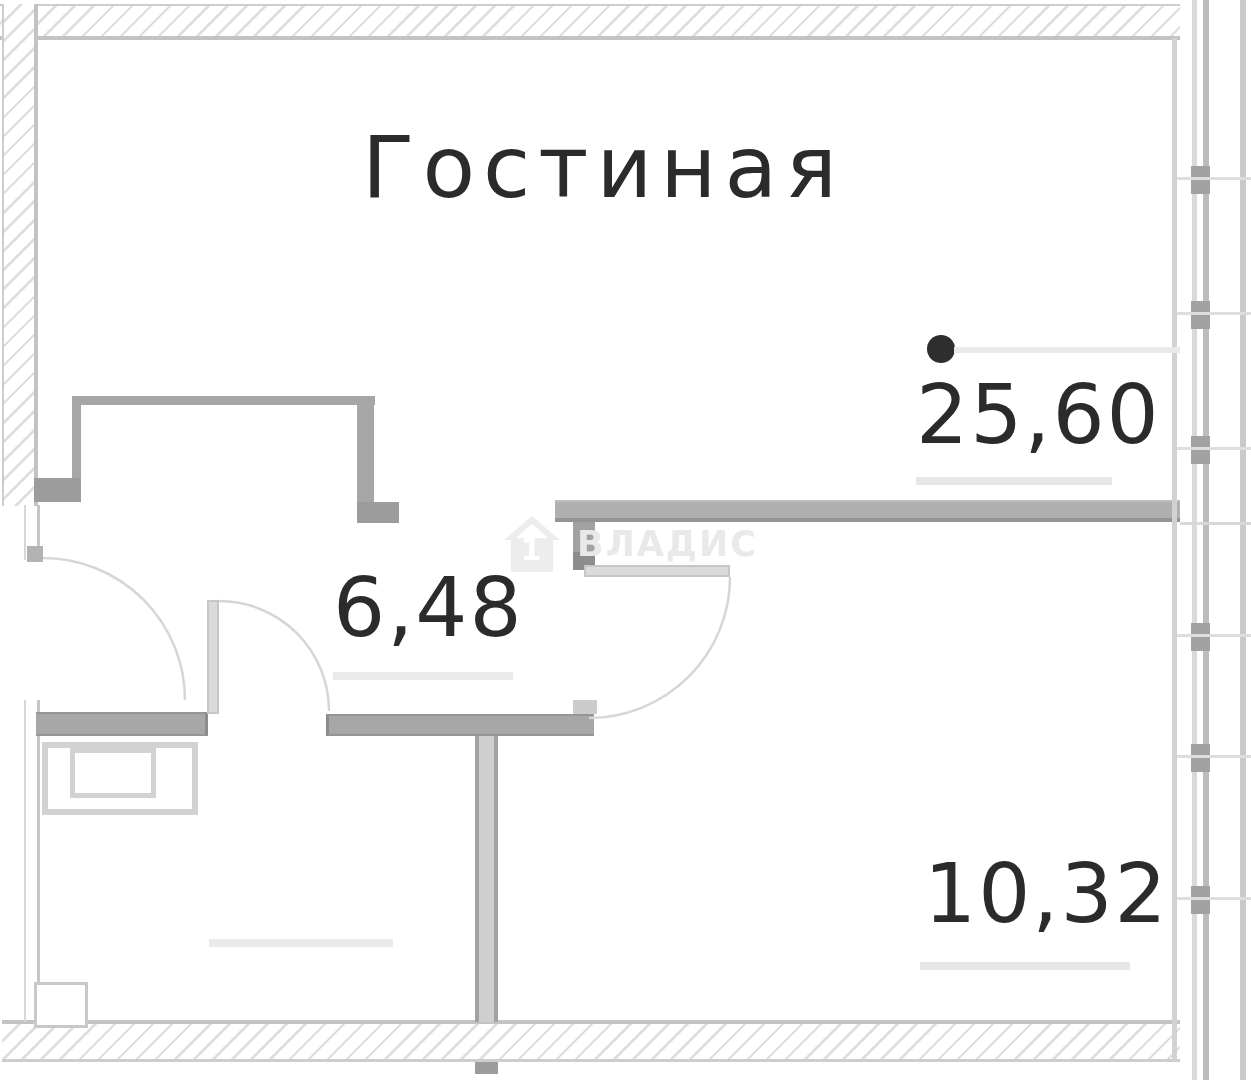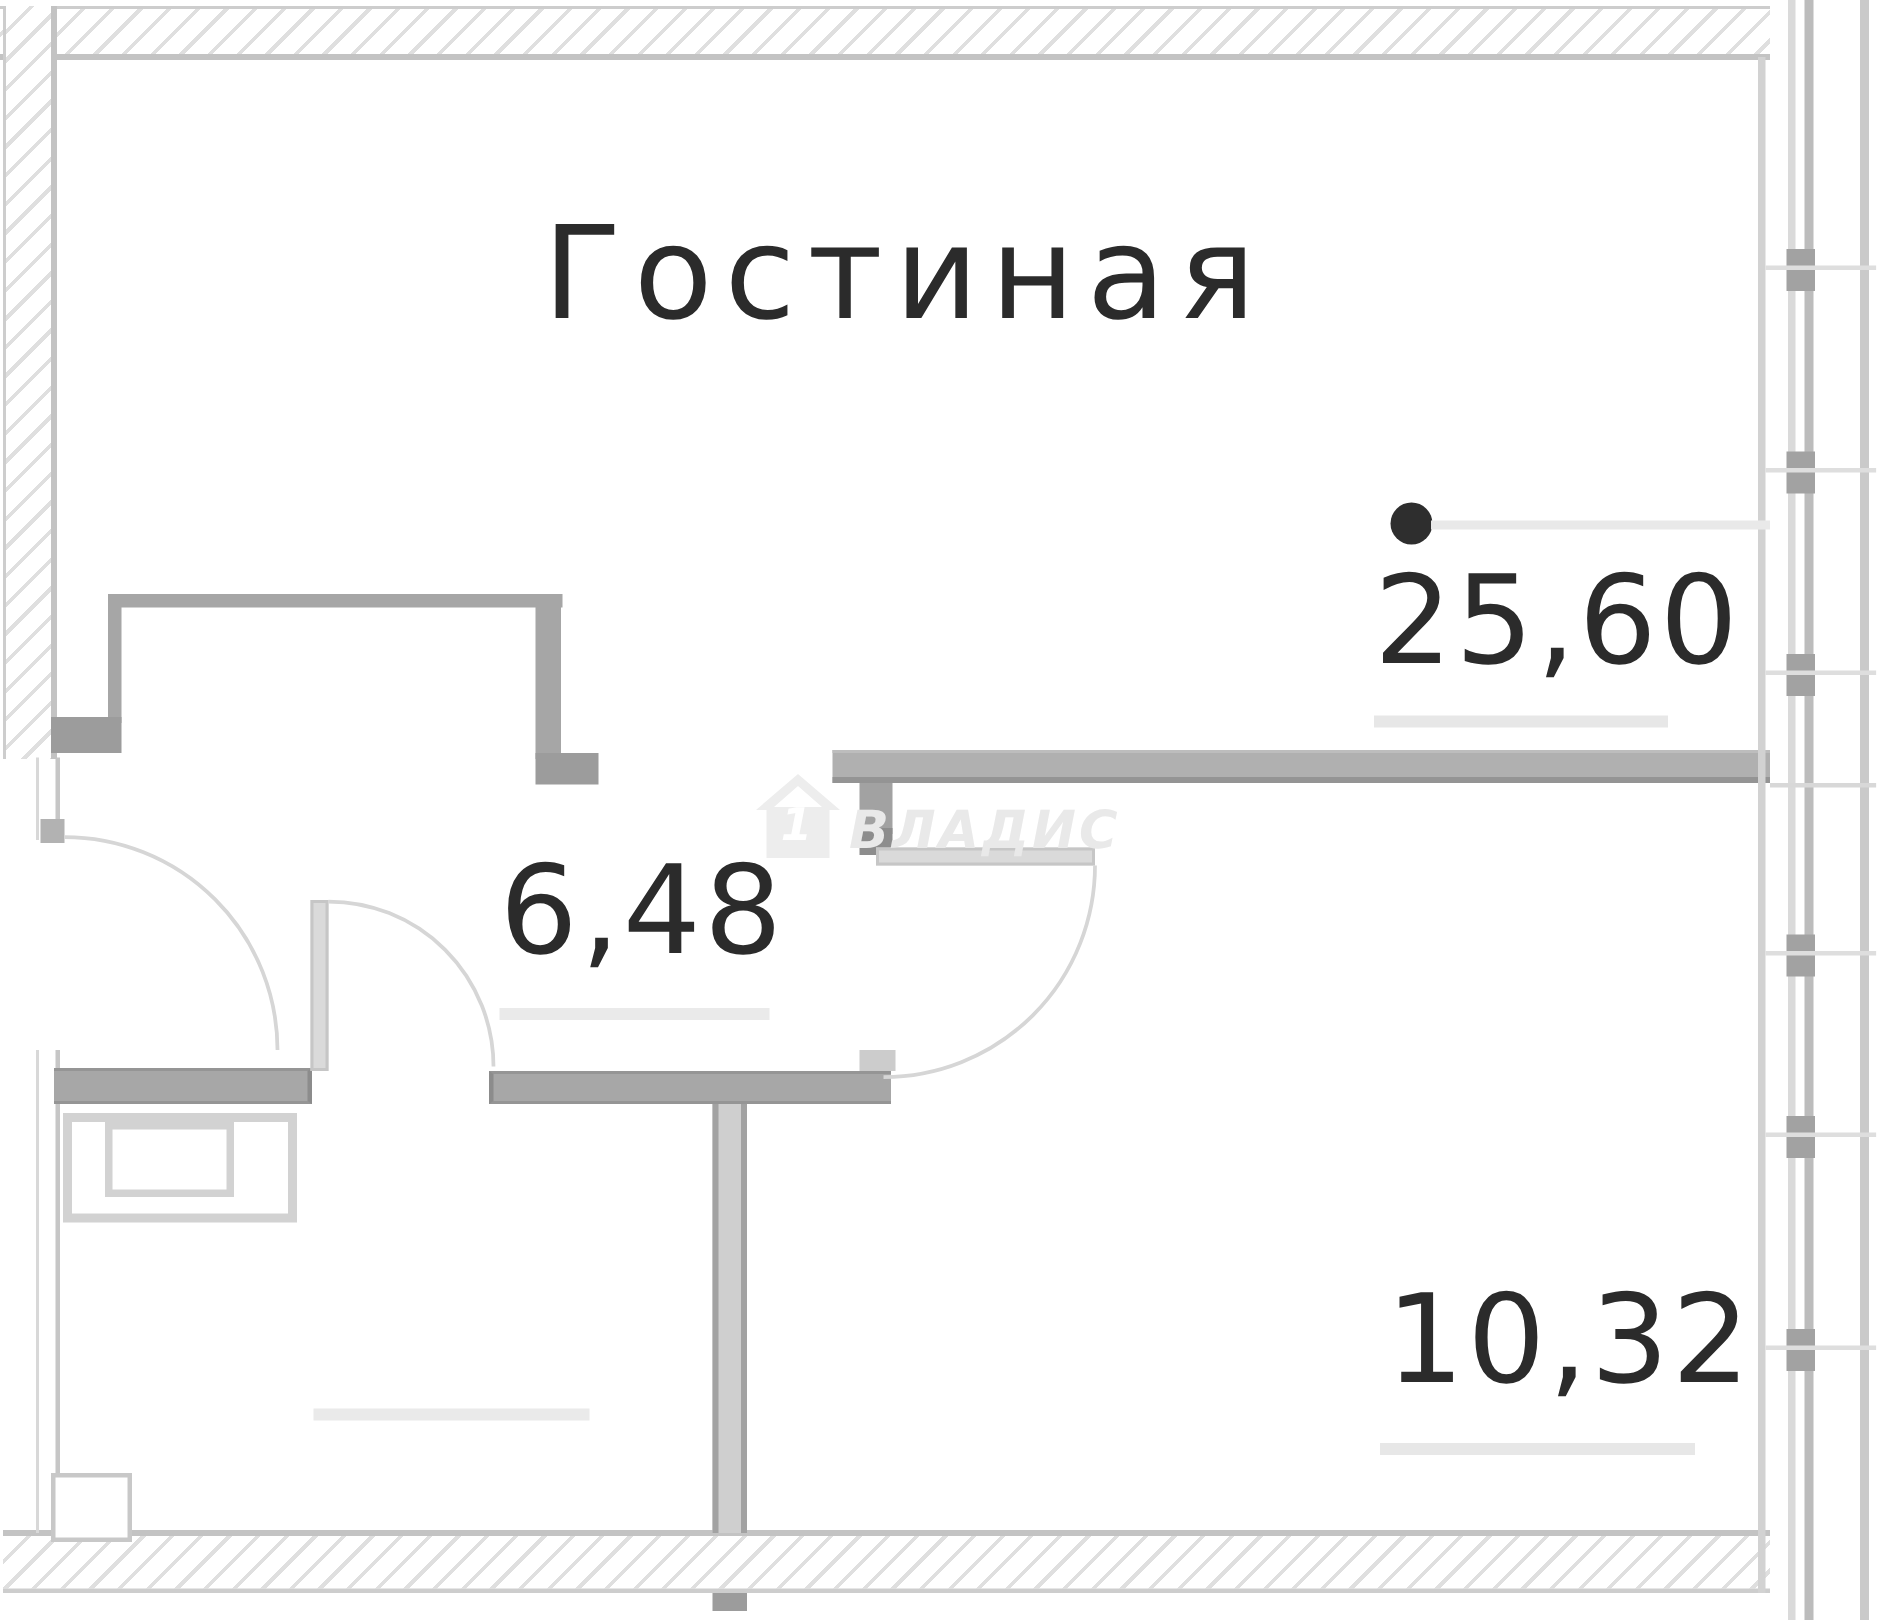--- a/index.html
+++ b/index.html
@@ -18,22 +18,22 @@
   .thinline{background:#d8d8d8;}
   .thinline2{background:#c6c6c6;}
   .leaf{background:#dadada;border:2px solid #c6c6c6;}
   .fixture{background:#ffffff;border:6px solid #d2d2d2;}
   .fixture-inner{background:#ffffff;border:5px solid #d2d2d2;}
   .mullion{background:#a2a2a2;}
   .hline{background:#dedede;}
   .room-label{color:#2b2b2b;font-size:86px;font-weight:400;letter-spacing:8px;line-height:1;white-space:nowrap;}
   .room-area{color:#2b2b2b;font-size:80px;font-weight:400;line-height:1;white-space:nowrap;letter-spacing:2px;}
   .area-underline{background:#e7e7e7;height:8px;}
-  .watermark{display:flex;align-items:flex-end;gap:5px;color:#e9e9e9;font-weight:bold;
-             font-size:35px;letter-spacing:2px;white-space:nowrap;font-style:italic;}
+  .watermark{display:flex;align-items:center;gap:16px;color:#e9e9e9;font-weight:bold;
+             font-size:35px;letter-spacing:2px;white-space:nowrap;}
 </style>
 </head>
 <body>
 
 <div id="plan">
 
   <div class="abs hatch wall-top" style="left:0;top:4px;width:1180px;height:36px;"></div>
   <div class="abs hatch wall-left" style="left:2px;top:4px;width:36px;height:502px;"></div>
   <div class="abs hatch wall-bottom" style="left:2px;top:1020px;width:1178px;height:42px;"></div>
 
@@ -88,21 +88,21 @@
 
   <div class="abs" style="left:927px;top:335px;width:28px;height:28px;border-radius:50%;background:#2e2e2e;"></div>
   <div class="abs" style="left:954px;top:347px;width:226px;height:6px;background:#e9e9e9;"></div>
 
   <svg class="abs" style="left:0;top:0;" width="1251" height="1080" viewBox="0 0 1251 1080">
     <path d="M 43 558 A 142 142 0 0 1 185 700" fill="none" stroke="#d6d6d6" stroke-width="2.5"></path>
     <path d="M 219 601 A 110 110 0 0 1 329 711" fill="none" stroke="#d6d6d6" stroke-width="2.5"></path>
     <path d="M 730 577 A 141 141 0 0 1 589 718" fill="none" stroke="#d6d6d6" stroke-width="2.5"></path>
   </svg>
 
-  <div class="abs room-label" style="left:362px;top:140px;">Гостиная</div>
+  <div class="abs room-label" style="left:362px;top:124px;">Гостиная</div>
   <div class="abs room-area" style="left:916px;top:374px;font-size:82px;">25,60</div>
   <div class="abs area-underline" style="left:916px;top:477px;width:196px;"></div>
 
   <div class="abs room-area" style="left:333px;top:567px;font-size:82px;">6,48</div>
   <div class="abs area-underline" style="left:333px;top:672px;width:180px;background:#eaeaea;"></div>
 
   <div class="abs area-underline" style="left:209px;top:939px;width:184px;background:#eaeaea;"></div>
 
   <div class="abs room-area" style="left:924px;top:853px;font-size:82px;">10,32</div>
   <div class="abs area-underline" style="left:920px;top:962px;width:210px;"></div>

